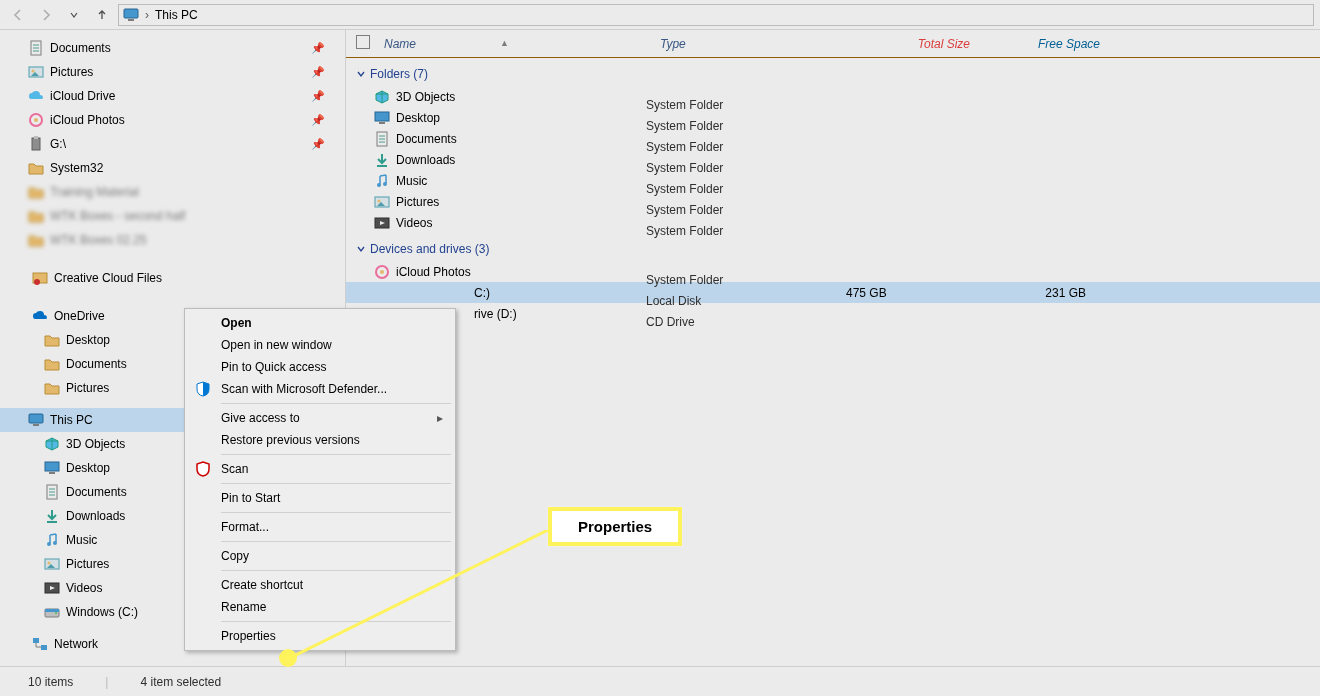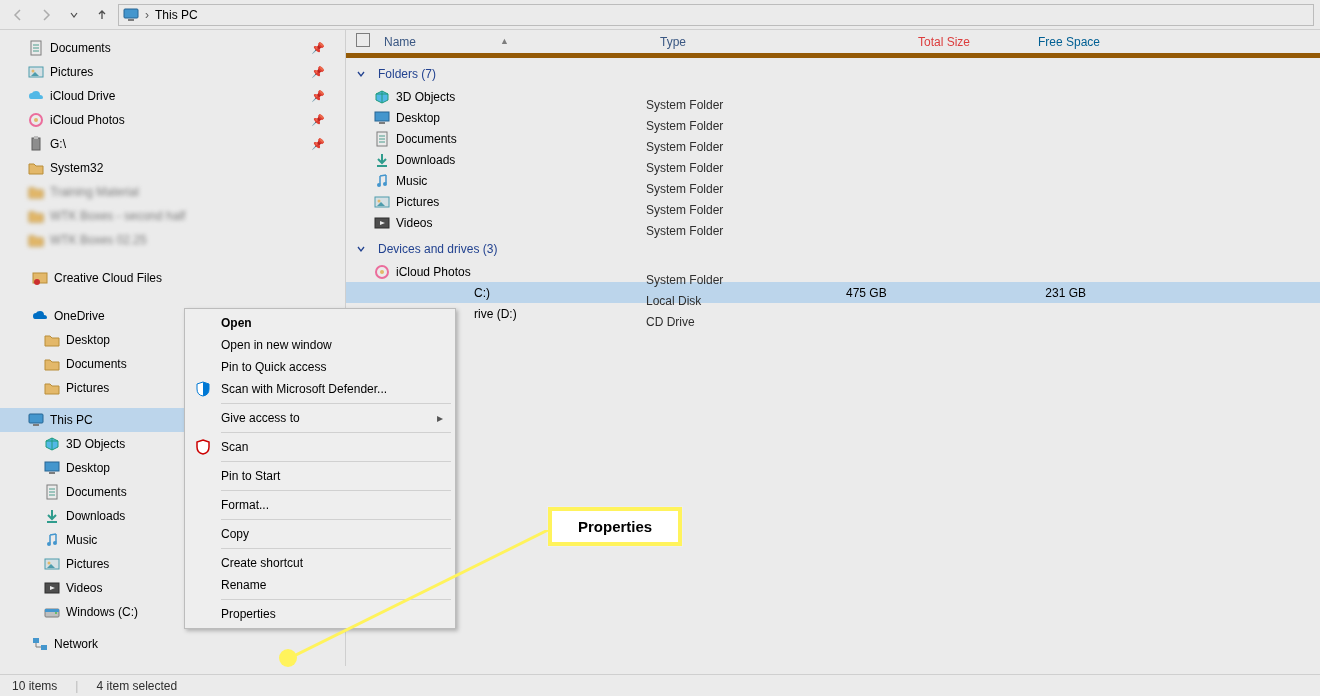--- a/index.html
+++ b/index.html
@@ -13,36 +13,36 @@
 .main { display:flex; height:636px; }
 .sidebar { width:346px; border-right:1px solid #e1e1e1; padding-top:6px; overflow:hidden; position:relative; }
 .side-item { display:flex; align-items:center; height:24px; padding-left:32px; gap:6px; position:relative; }
 .side-item.qa { padding-left:28px; }
 .side-item.sub2 { padding-left:44px; }
 .side-item.selected { background:#cde8ff; }
 .pin { position:absolute; right:20px; color:#666; font-size:11px; }
 .side-icon { width:16px; height:16px; display:inline-flex; align-items:center; justify-content:center; }
 .blurred { filter:blur(2px); color:#888; }
 .content { flex:1; }
-.columns { height:28px; display:flex; align-items:center; border-bottom:5px solid #a16207; padding-left:10px; }
+.columns { height:28px; display:flex; align-items:center; border-bottom:1px solid #a16207; padding-left:10px;font-style:italic; }
 .col-check { width:24px; }
 .col-name { width:280px; color:#40608f; padding-left:4px; position:relative; }
 .col-type { width:200px; color:#40608f; }
 .col-total { width:130px; color:#ef4444; text-align:right; padding-right:20px; }
 .col-free { width:130px; color:#0369a1; text-align:right; padding-right:20px; }
 .sort-arrow { position:absolute; left:120px; top:1px; color:#888; font-size:9px; }
-.group-header { display:flex; align-items:center; height:24px; padding-left:10px; color:#26499d; gap:12px; margin-top:4px; }
+.group-header { display:flex; align-items:center; height:24px; padding-left:10px; color:#26499d; gap:4px; margin-top:4px; }
 .row { display:flex; align-items:center; height:21px; padding-left:28px; }
 .row.selected { background:#cde8ff; }
 .row .r-name { width:272px; display:flex; align-items:center; gap:6px; }
 .row .r-type { width:200px; color:#333;margin-top:16px; }
 .row .r-total { width:130px; text-align:left; padding-right:20px; }
 .row .r-free { width:130px; text-align:right; padding-right:20px; }
 .check { width:14px; height:14px; border:1px solid #888; display:inline-block; }
-.status-bar { position:absolute; bottom:0; left:0; right:0; height:22px; border-top:1px solid #e1e1e1; display:flex; align-items:center; padding-left:12px; gap:18px; color:#333; background:#fff; }
+.status-bar { position:absolute; bottom:0; left:0; right:0; height:30px; border-top:1px solid #e1e1e1; display:flex; align-items:center; padding-left:28px; gap:32px; color:#333; background:#fff; }
 .context-menu { position:absolute; left:184px; top:308px; width:272px; background:#eee; border:1px solid #bcbcbc; box-shadow:2px 2px 4px rgba(0,0,0,0.25); padding:3px 2px; z-index:5; }
 .menu-item { height:22px; display:flex; align-items:center; padding-left:34px; position:relative; }
 .menu-icon { position:absolute; left:8px; width:16px; height:16px; display:inline-flex; align-items:center; justify-content:center; }
 .menu-sep { height:1px; background:#d0d0d0; margin:3px 2px 3px 34px; }
 .submenu-arrow { position:absolute; right:10px; color:#555; }
 .callout { position:absolute; left:548px; top:507px; z-index:6; background:#fff; border:4px solid #fff35c; padding:7px 26px; box-shadow:0 0 0 1px #eee; font-size:15px; font-weight:600; color:#000; }
 .callout-line { position:absolute; z-index:6; left:294px; top:530px; width:260px; height:130px; pointer-events:none; }
 .highlight-dot { position:absolute; left:279px; top:649px; width:18px; height:18px; border-radius:50%; background:#fff35c; z-index:6; }
 svg { display:block; }
 </style>
@@ -490,20 +490,23 @@
           <path d="M8 1 L14 3 L14 8 Q14 14 8 15 Z" fill="#0078d4"></path>
         </svg>
       </span>
       <span>Scan with Microsoft Defender...</span>
     </div>
     <div class="menu-sep"></div>
     <div class="menu-item">
       <span>Give access to</span>
       <span class="submenu-arrow">▸</span>
     </div>
+    <div class="menu-item">
+      <span>Restore previous versions</span>
+    </div>
     <div class="menu-sep"></div>
     <div class="menu-item">
       <span class="menu-icon">
         <svg width="16" height="16">
           <path d="M8 1 L14 3 L14 8 Q14 14 8 15 Q2 14 2 8 L2 3 Z" fill="#fff" stroke="#c00" stroke-width="1.5"></path>
         </svg>
       </span>
       <span>Scan</span>
     </div>
     <div class="menu-sep"></div>

